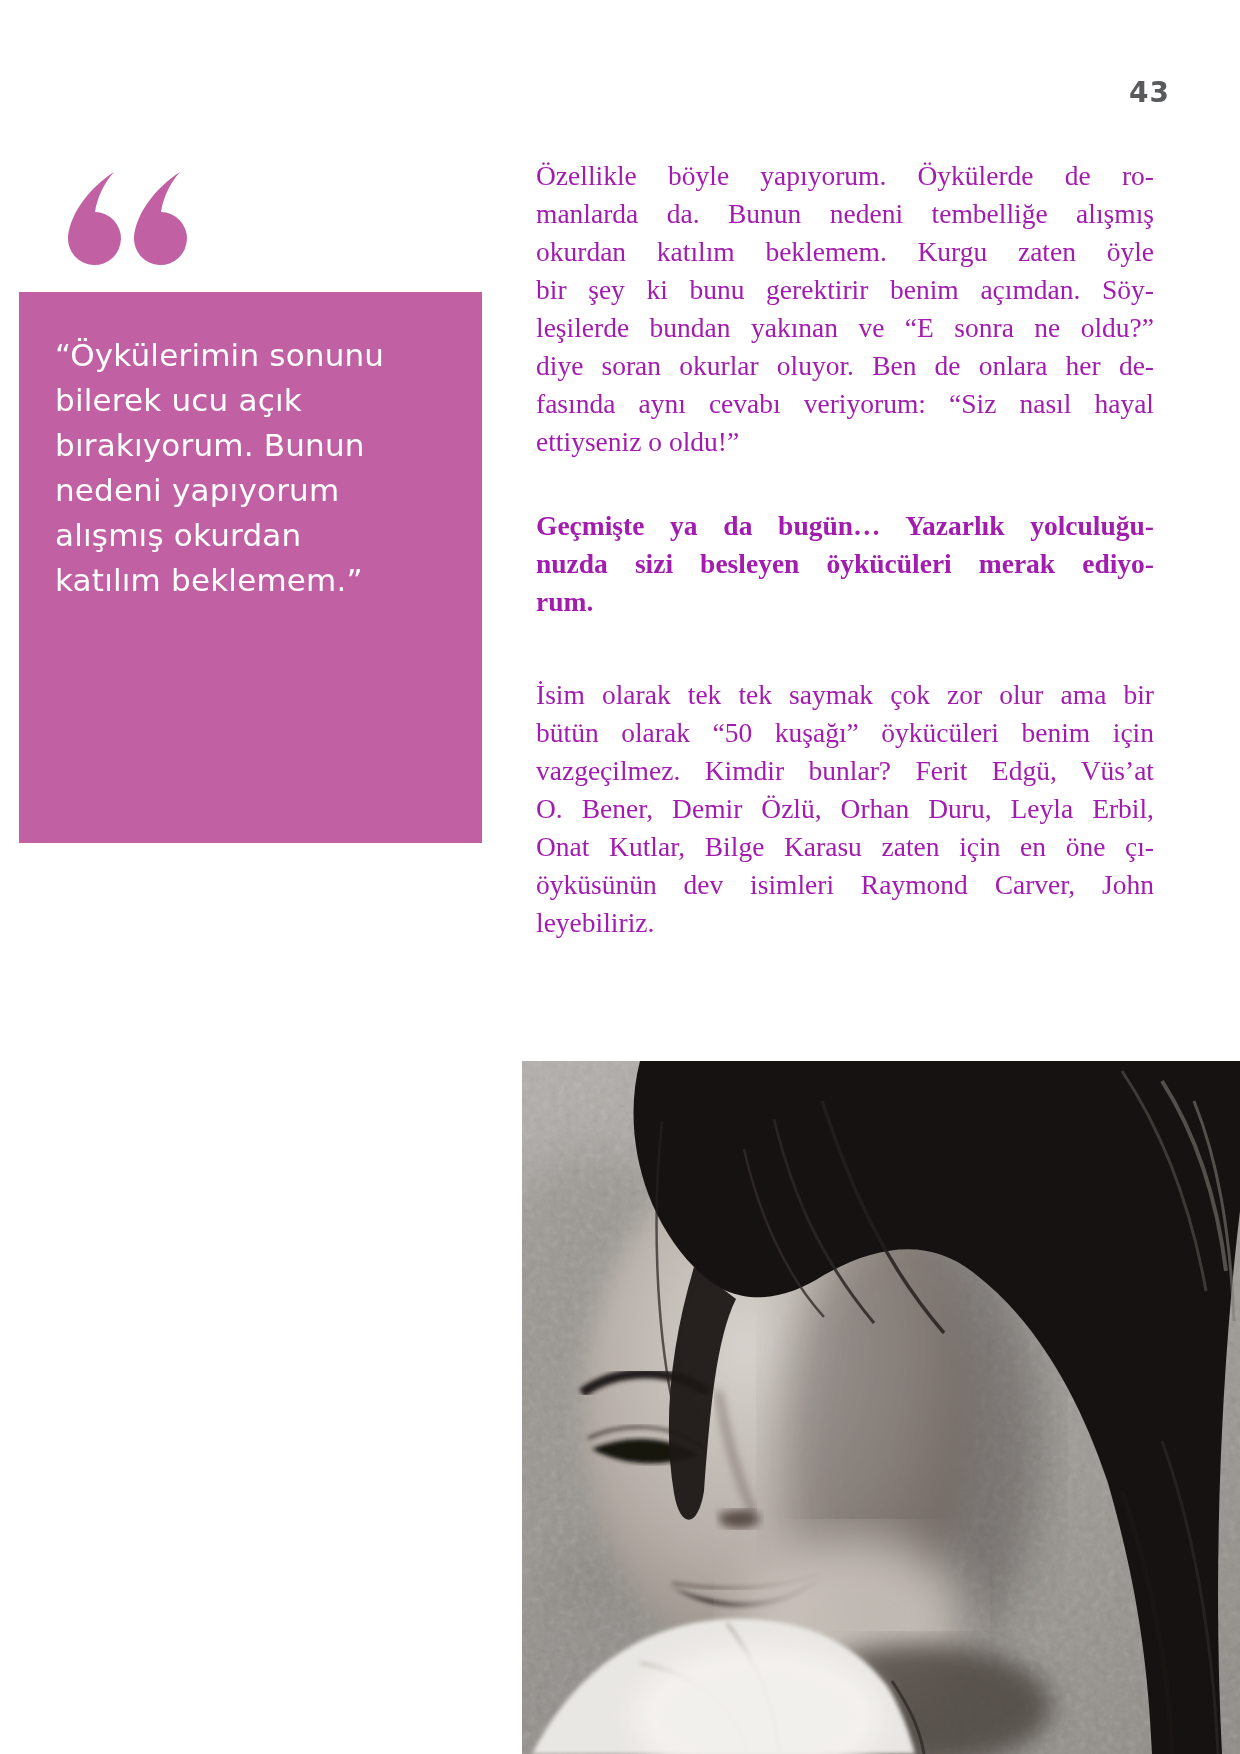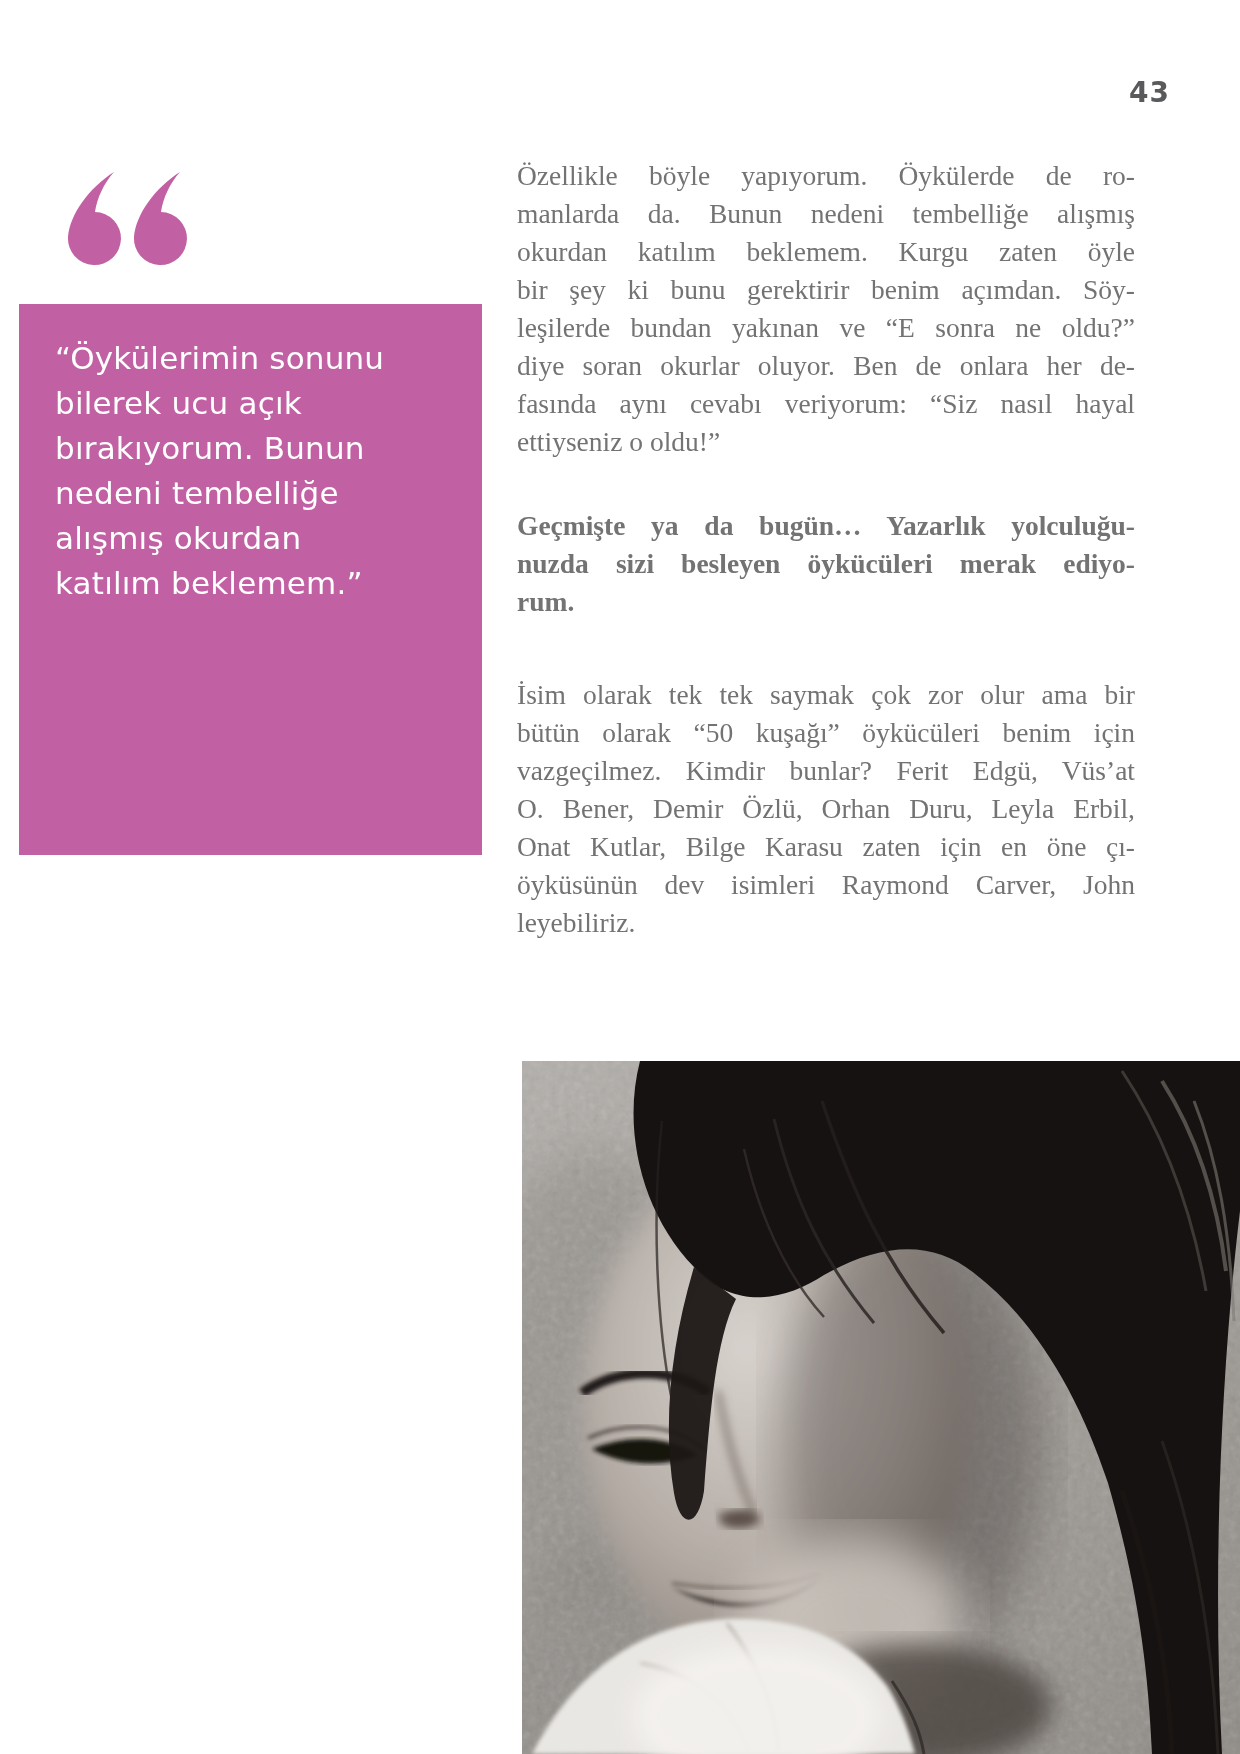--- a/index.html
+++ b/index.html
@@ -14,36 +14,36 @@
   .page-number{
     position:absolute;top:76px;right:70px;
     font-family:"DejaVu Sans", sans-serif;
     font-weight:800;font-size:28px;letter-spacing:1px;
     color:#595a5c;
   }
   
   .quote-icon{position:absolute;left:57px;top:170px;width:130px;height:96px;}
   
   .pull-quote-box{
-    position:absolute;left:19px;top:304px;
+    position:absolute;left:19px;top:292px;
     width:463px;height:551px;
     background:#c161a4;
     box-sizing:border-box;
-    padding:32px 30px 0 36px;
+    padding:41px 30px 0 36px;
   }
   .qline{
     font-family:"DejaVu Sans","Liberation Sans",sans-serif;
     font-size:31px;line-height:45px;
     color:#ffffff;letter-spacing:.2px;
     white-space:nowrap;
   }
   
   .article-col{
-    position:absolute;left:517px;top:157px;width:618px;
-    color:#737373;
+    position:absolute;left:536px;top:157px;width:618px;
+    color:#a21caf;
   }
   .para{font-size:27.5px;line-height:38px;}
   .para.bold .jline{font-weight:700;}
   .para.q2{margin-top:46px;}
   .para.p3{margin-top:55px;}
   .jline{
     text-align:justify;
     text-align-last:justify;
     white-space:normal;
   }
@@ -67,21 +67,21 @@
       <path d="M57 2 C32 18 13 44 11 67 A26.5 26.5 0 1 0 38 42 C40 28 47 13 57 2 Z"></path>
       <path transform="translate(66,0)" d="M57 2 C32 18 13 44 11 67 A26.5 26.5 0 1 0 38 42 C40 28 47 13 57 2 Z"></path>
     </g>
   </svg>
 
   <div class="pull-quote-box">
     <div>
         <div class="qline">“Öykülerimin sonunu</div>
         <div class="qline">bilerek ucu açık</div>
         <div class="qline">bırakıyorum. Bunun</div>
-        <div class="qline">nedeni tembelliğe</div>
+        <div class="qline">nedeni yapıyorum</div>
         <div class="qline">alışmış okurdan</div>
         <div class="qline last">katılım beklemem.”</div>
       </div>
   </div>
 
   <div class="article-col">
     <div class="para p1">
         <div class="jline">Özellikle böyle yapıyorum. Öykülerde de ro-</div>
         <div class="jline">manlarda da. Bunun nedeni tembelliğe alışmış</div>
         <div class="jline">okurdan katılım beklemem. Kurgu zaten öyle</div>

